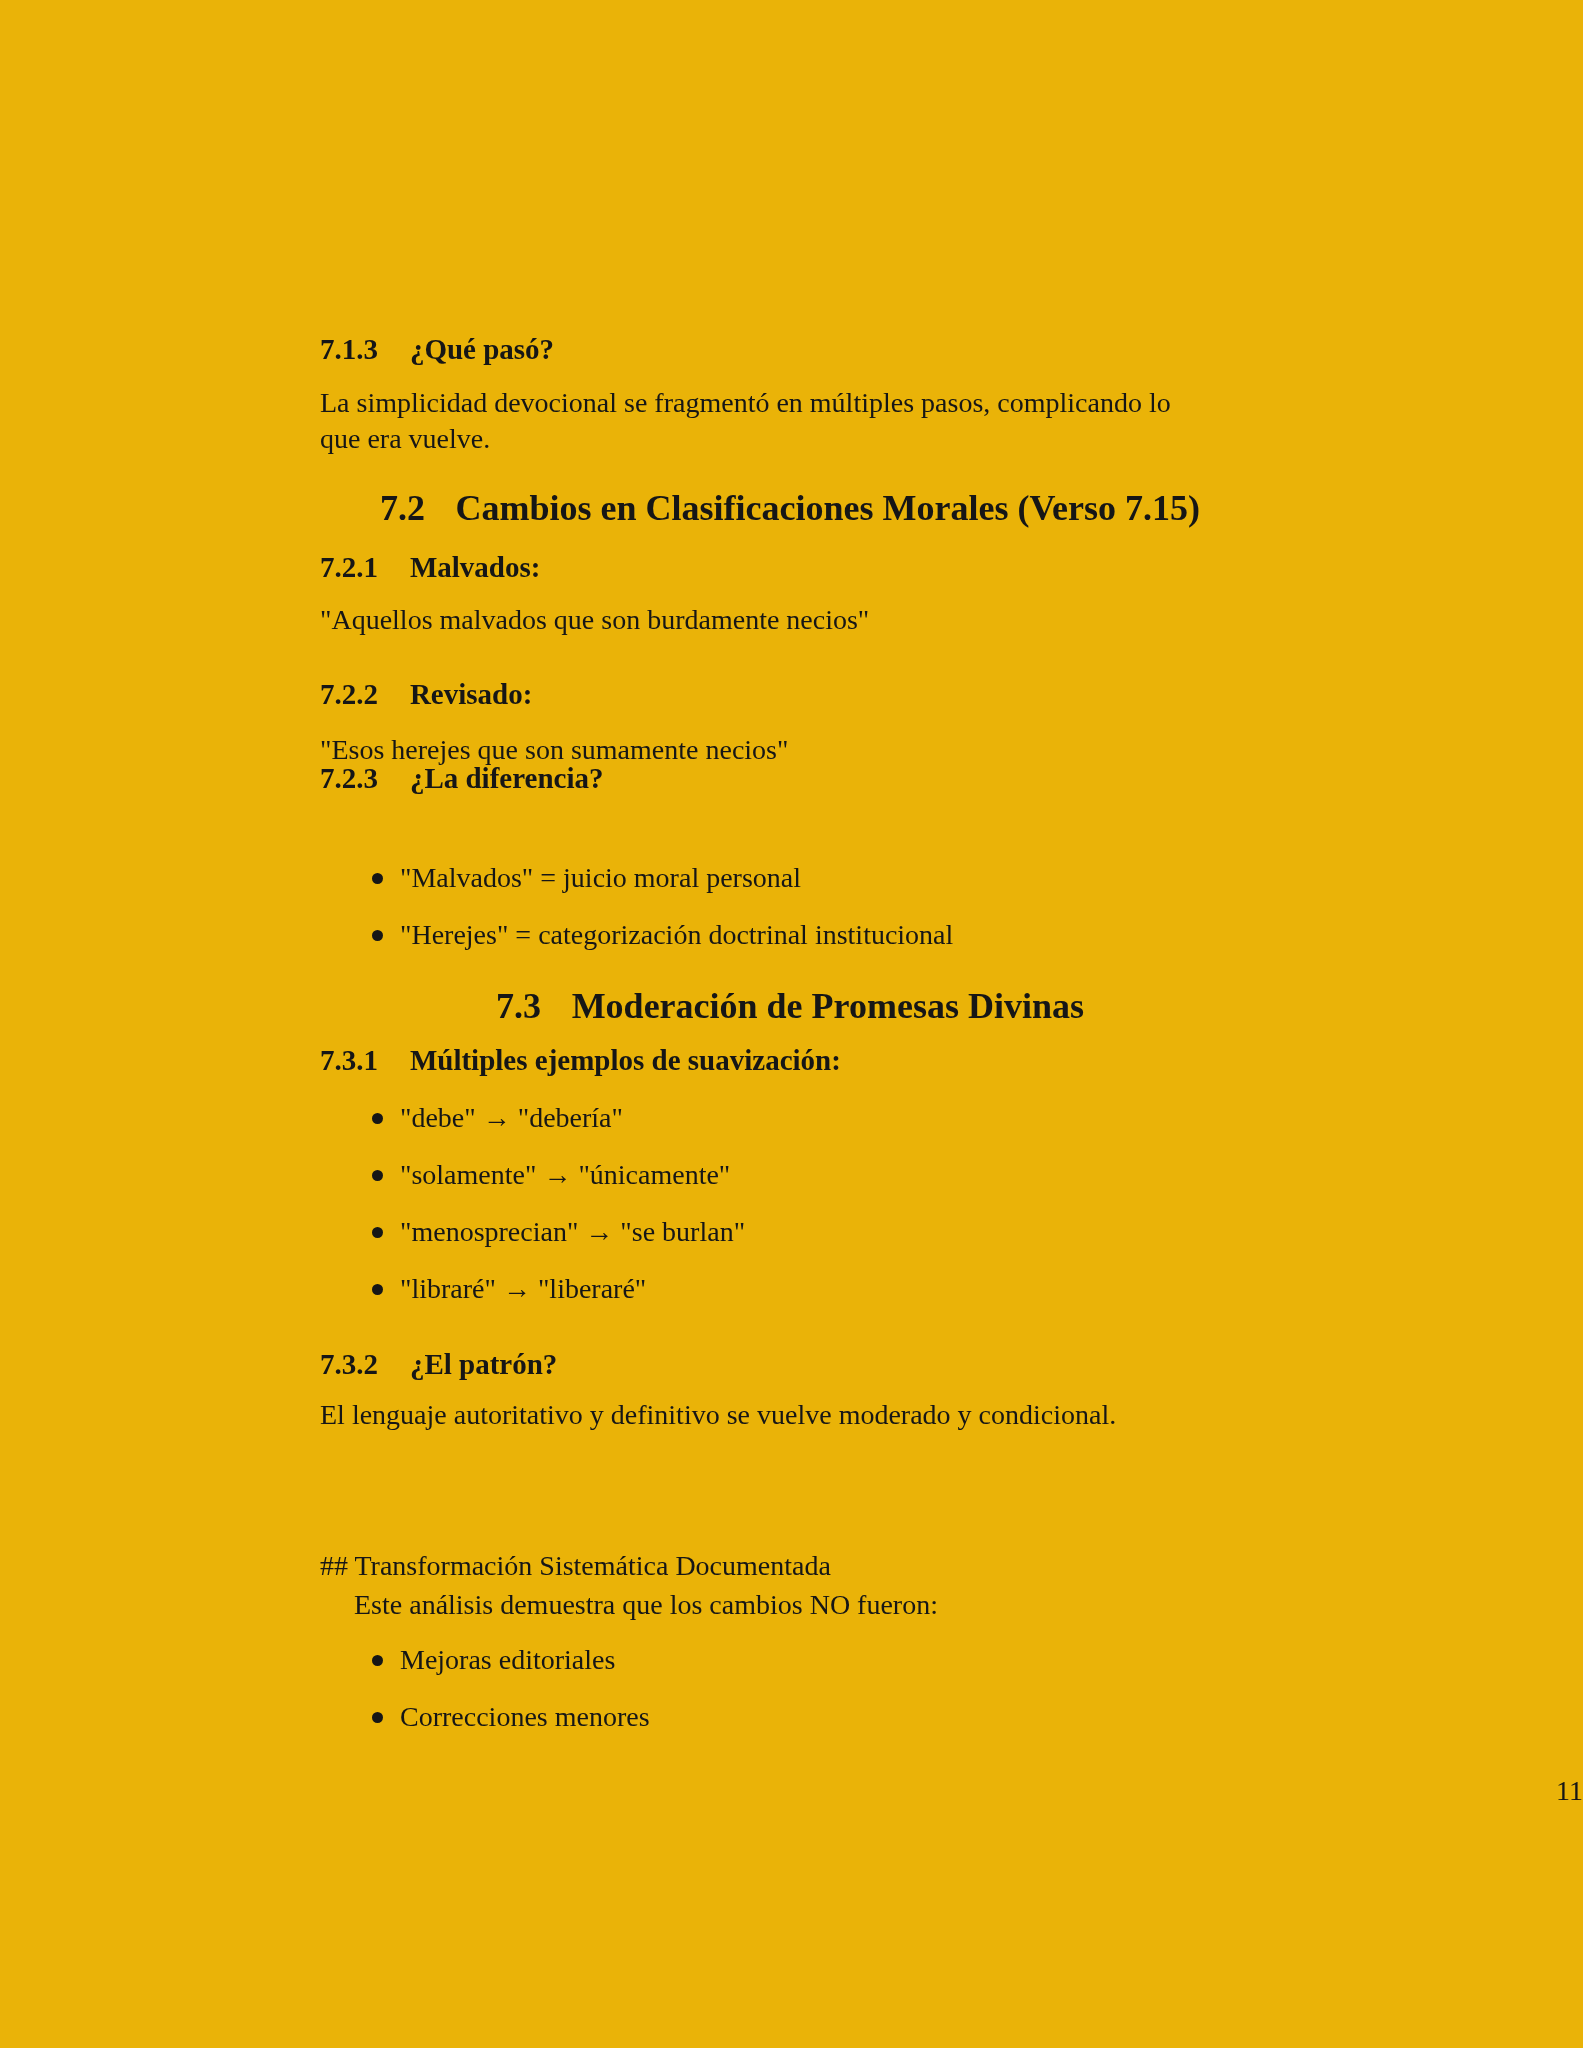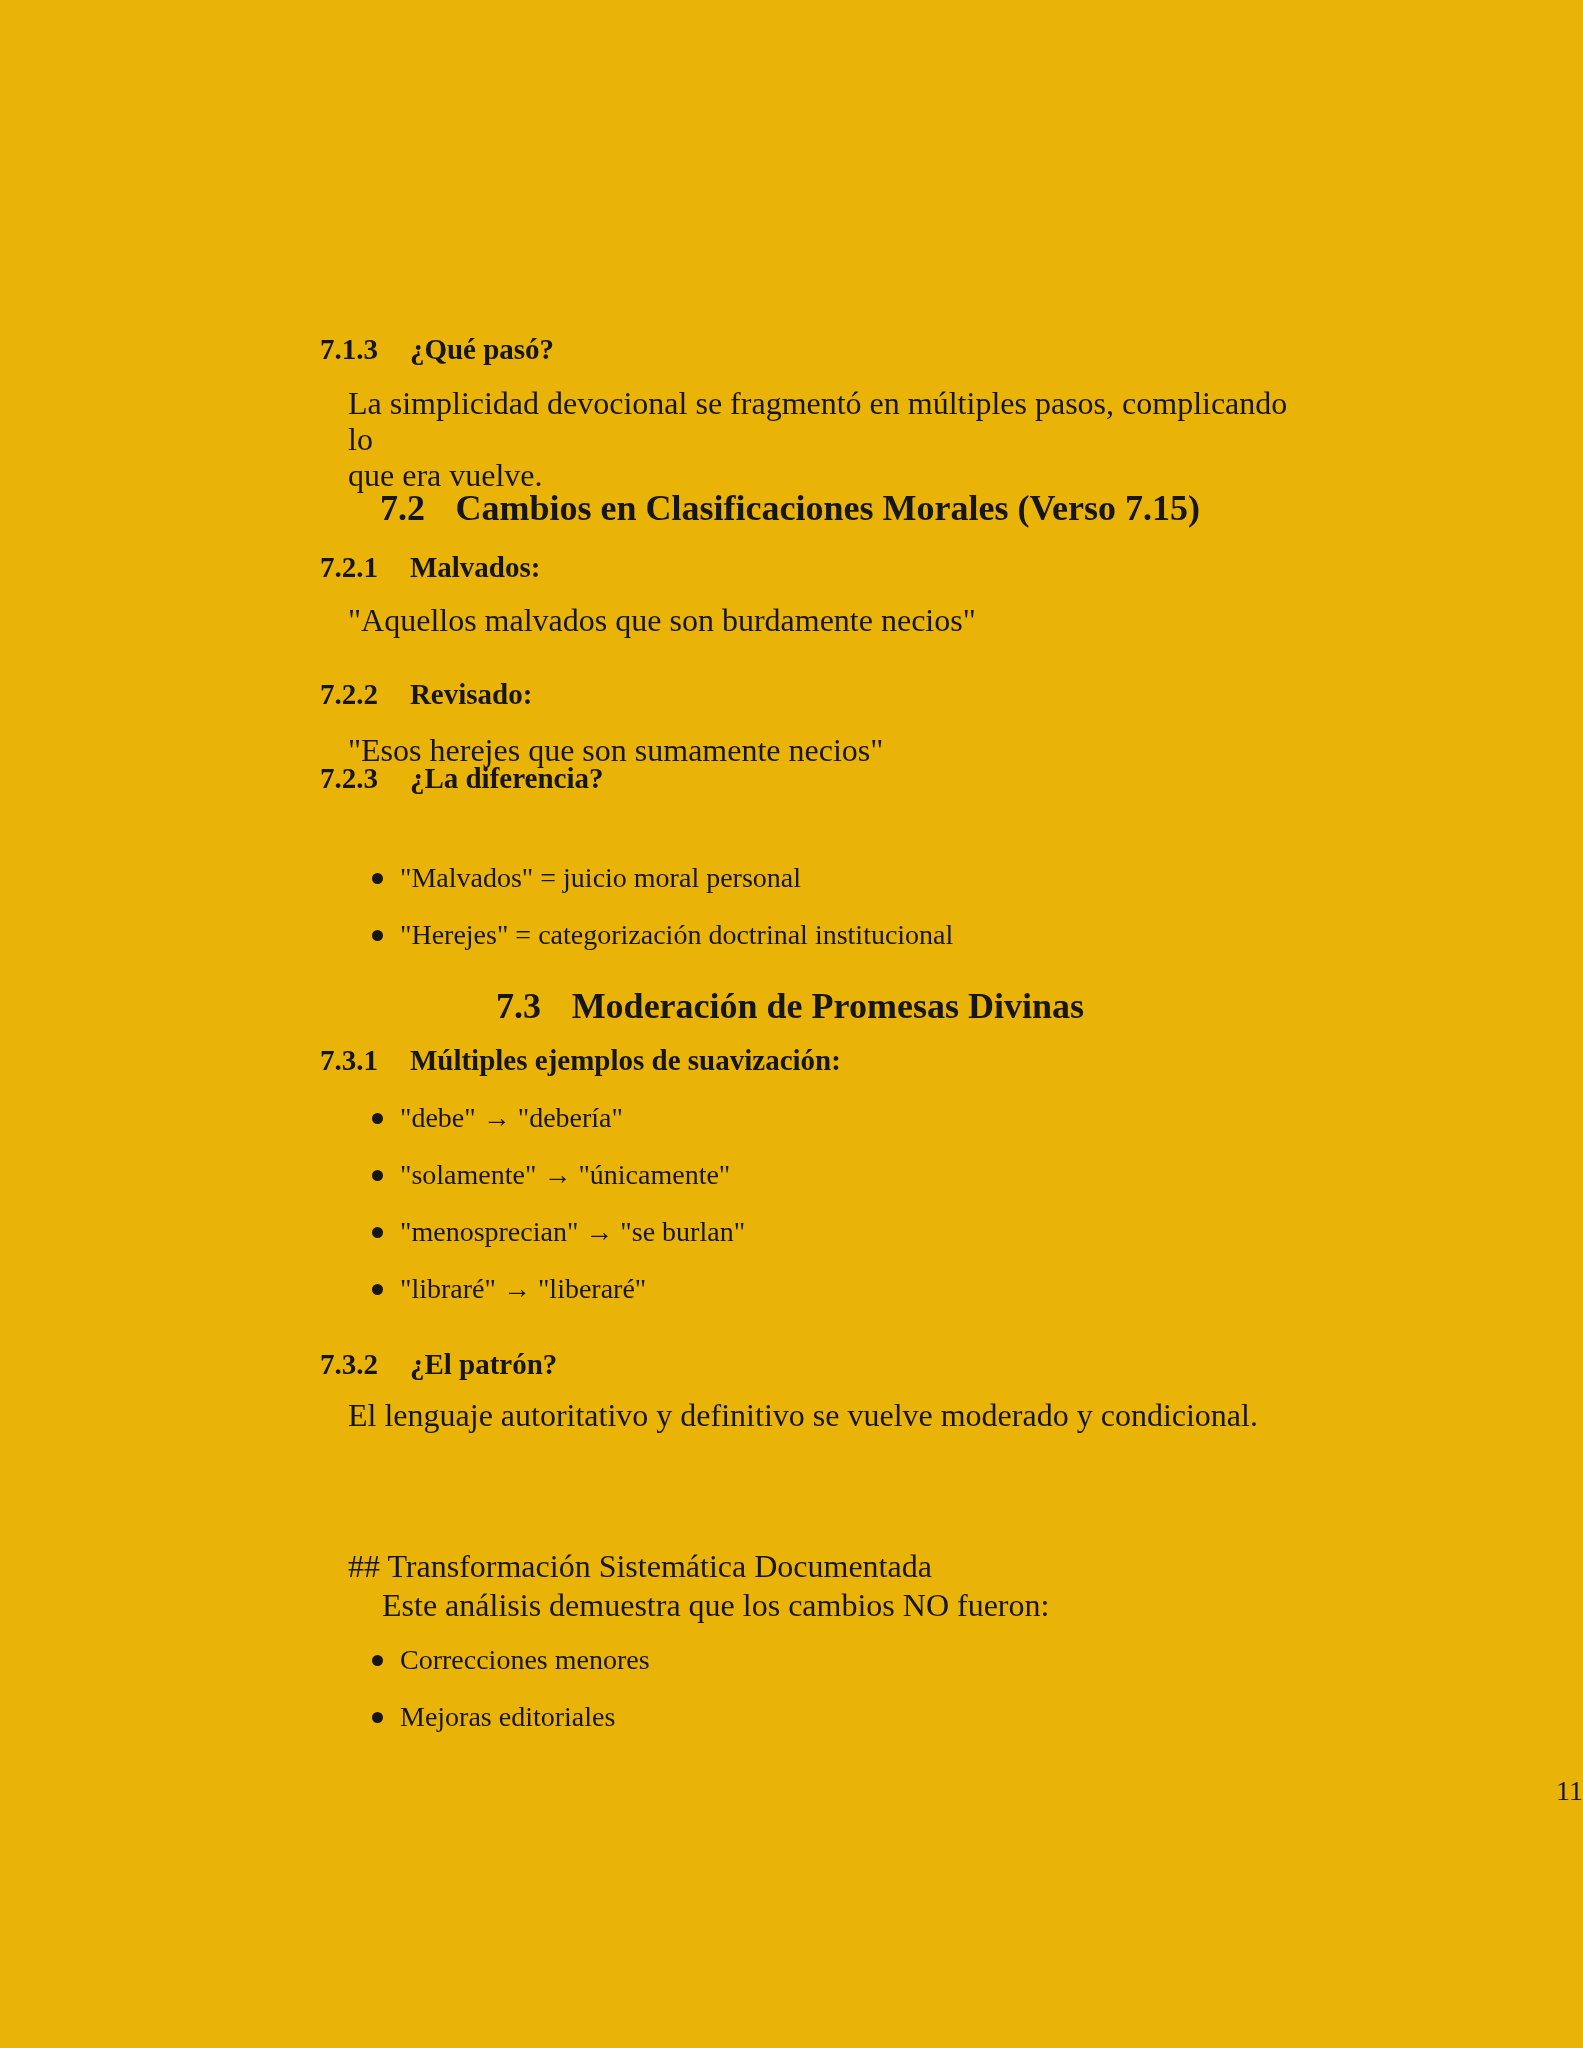--- a/index.html
+++ b/index.html
@@ -39,23 +39,22 @@
   }
   .h2 .num { margin-right: 0.85em; }
   .h3 {
     font-size: 29px;
     font-weight: bold;
     line-height: 35px;
     white-space: nowrap;
   }
   .h3 .num { margin-right: 1.1em; }
   .body-text {
-    font-size: 32px;
+    font-size: 28px;
     line-height: 36px;
-    margin-left: 28px;
   }
   .indented { text-indent: 34px; }
   ul.bullets {
     list-style: none;
     margin: 0;
     padding: 0 0 0 80px;
   }
   ul.bullets li {
     position: relative;
     font-size: 28px;
@@ -150,19 +149,19 @@
 
   <div class="blk body-text" style="top:1548px">
     <div>## Transformación Sistemática Documentada</div>
   </div>
 
   <div class="blk body-text indented" style="top:1587px">
     <div>Este análisis demuestra que los cambios NO fueron:</div>
   </div>
 
   <ul class="blk bullets" style="top:1642px">
+    <li><span class="bullet-dot"></span><span>Mejoras editoriales</span></li>
     <li><span class="bullet-dot"></span><span>Correcciones menores</span></li>
-    <li><span class="bullet-dot"></span><span>Mejoras editoriales</span></li>
   </ul>
 
   <div class="page-num" style="top:1773px">11</div>
 
 </div>
 
 </body></html>

